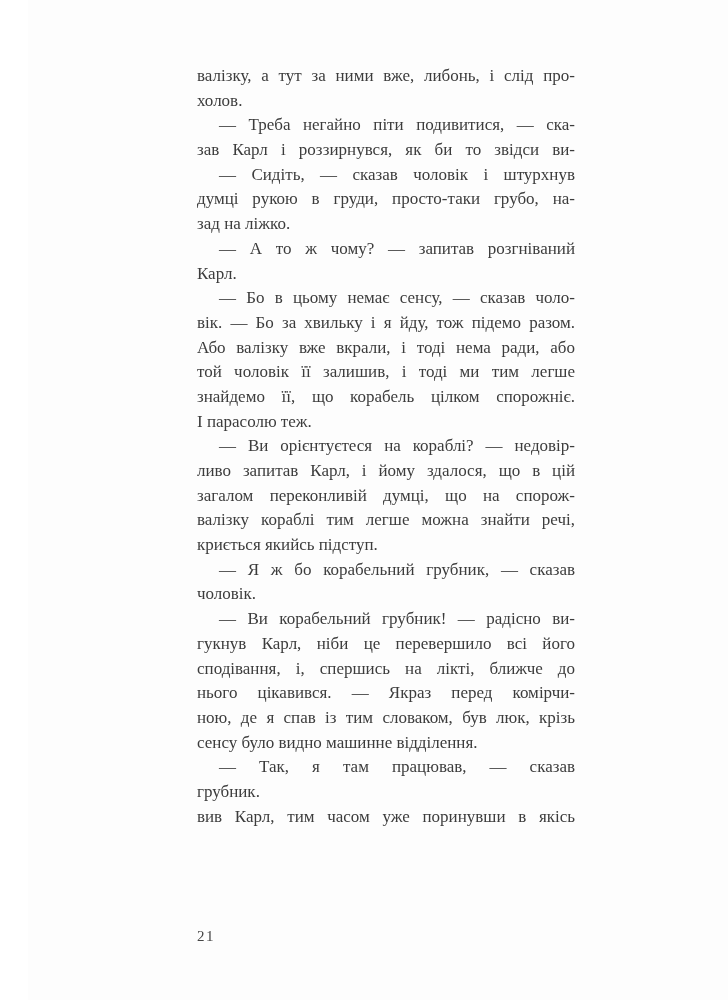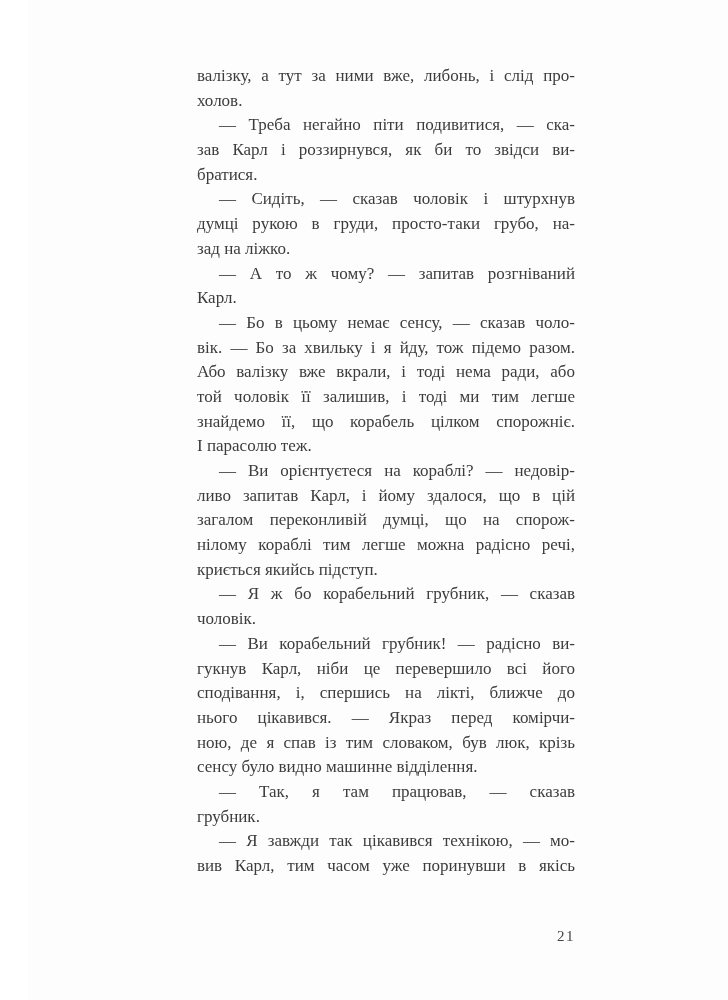--- a/index.html
+++ b/index.html
@@ -32,59 +32,57 @@
     text-align: center;
     text-align-last: left;
     -moz-text-align-last: left;
   }
   .line.ind { text-indent: 22px; }
   .folio {
     position: absolute;
     left: 169px;
     top: 928px;
     width: 378px;
-    text-align: right;
+    text-align: left;
     font-size: 15px;
     letter-spacing: 1.5px;
     color: #454545;
   }
 </style>
 </head>
 <body>
 
 <div class="scan">
   <div class="text-block">
     <div class="line">валізку, а тут за ними вже, либонь, і слід про-</div>
     <div class="line end">холов.</div>
     <div class="line ind">— Треба негайно піти подивитися, — ска-</div>
     <div class="line">зав Карл і роззирнувся, як би то звідси ви-</div>
-    <div class="line end">братися.</div>
     <div class="line ind">— Сидіть, — сказав чоловік і штурхнув</div>
     <div class="line">думці рукою в груди, просто-таки грубо, на-</div>
     <div class="line end">зад на ліжко.</div>
     <div class="line ind">— А то ж чому? — запитав розгніваний</div>
     <div class="line end">Карл.</div>
     <div class="line ind">— Бо в цьому немає сенсу, — сказав чоло-</div>
     <div class="line">вік. — Бо за хвильку і я йду, тож підемо разом.</div>
     <div class="line">Або валізку вже вкрали, і тоді нема ради, або</div>
     <div class="line">той чоловік її залишив, і тоді ми тим легше</div>
     <div class="line">знайдемо її, що корабель цілком спорожніє.</div>
     <div class="line end">І парасолю теж.</div>
     <div class="line ind">— Ви орієнтуєтеся на кораблі? — недовір-</div>
     <div class="line">ливо запитав Карл, і йому здалося, що в цій</div>
     <div class="line">загалом переконливій думці, що на спорож-</div>
-    <div class="line">нілому кораблі тим легше можна радісно речі,</div>
+    <div class="line">валізку кораблі тим легше можна знайти речі,</div>
     <div class="line end">криється якийсь підступ.</div>
     <div class="line ind">— Я ж бо корабельний грубник, — сказав</div>
     <div class="line end">чоловік.</div>
     <div class="line ind">— Ви корабельний грубник! — радісно ви-</div>
     <div class="line">гукнув Карл, ніби це перевершило всі його</div>
     <div class="line">сподівання, і, спершись на лікті, ближче до</div>
     <div class="line">нього цікавився. — Якраз перед комірчи-</div>
     <div class="line">ною, де я спав із тим словаком, був люк, крізь</div>
     <div class="line end">сенсу було видно машинне відділення.</div>
     <div class="line ind">— Так, я там працював, — сказав</div>
     <div class="line end">грубник.</div>
-    <div class="line ind">— Я завжди так цікавився технікою, — мо-</div>
     <div class="line">вив Карл, тим часом уже поринувши в якісь</div>
   </div>
   <div class="folio">21</div>
 </div>
 
 </body></html>

